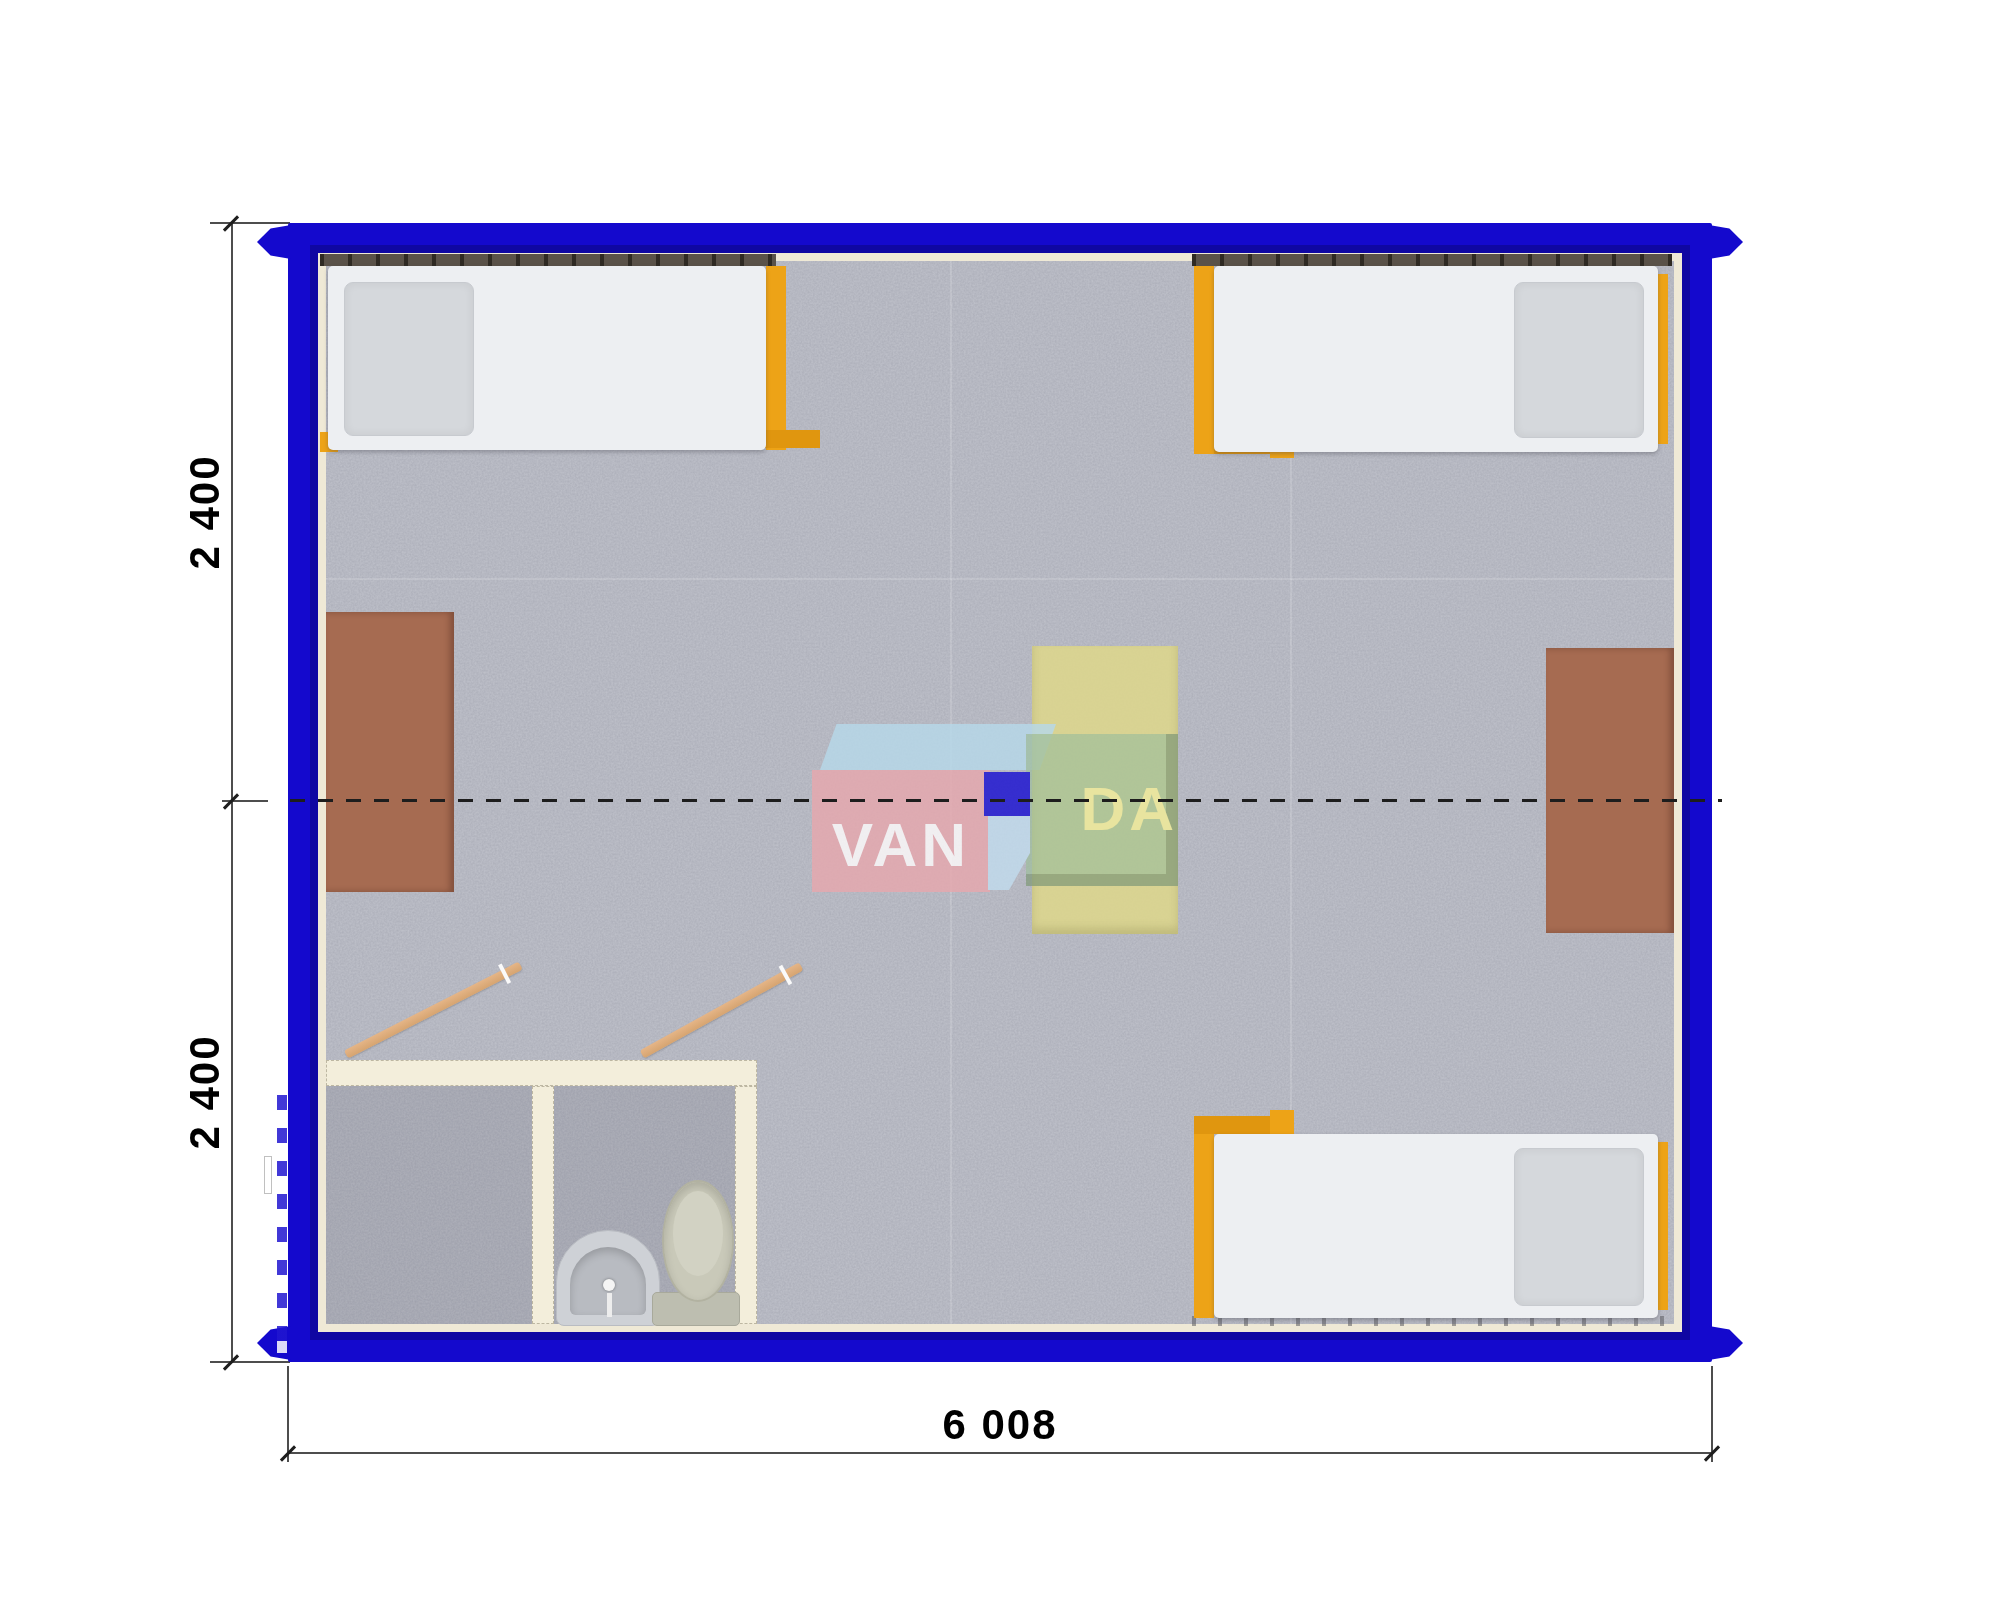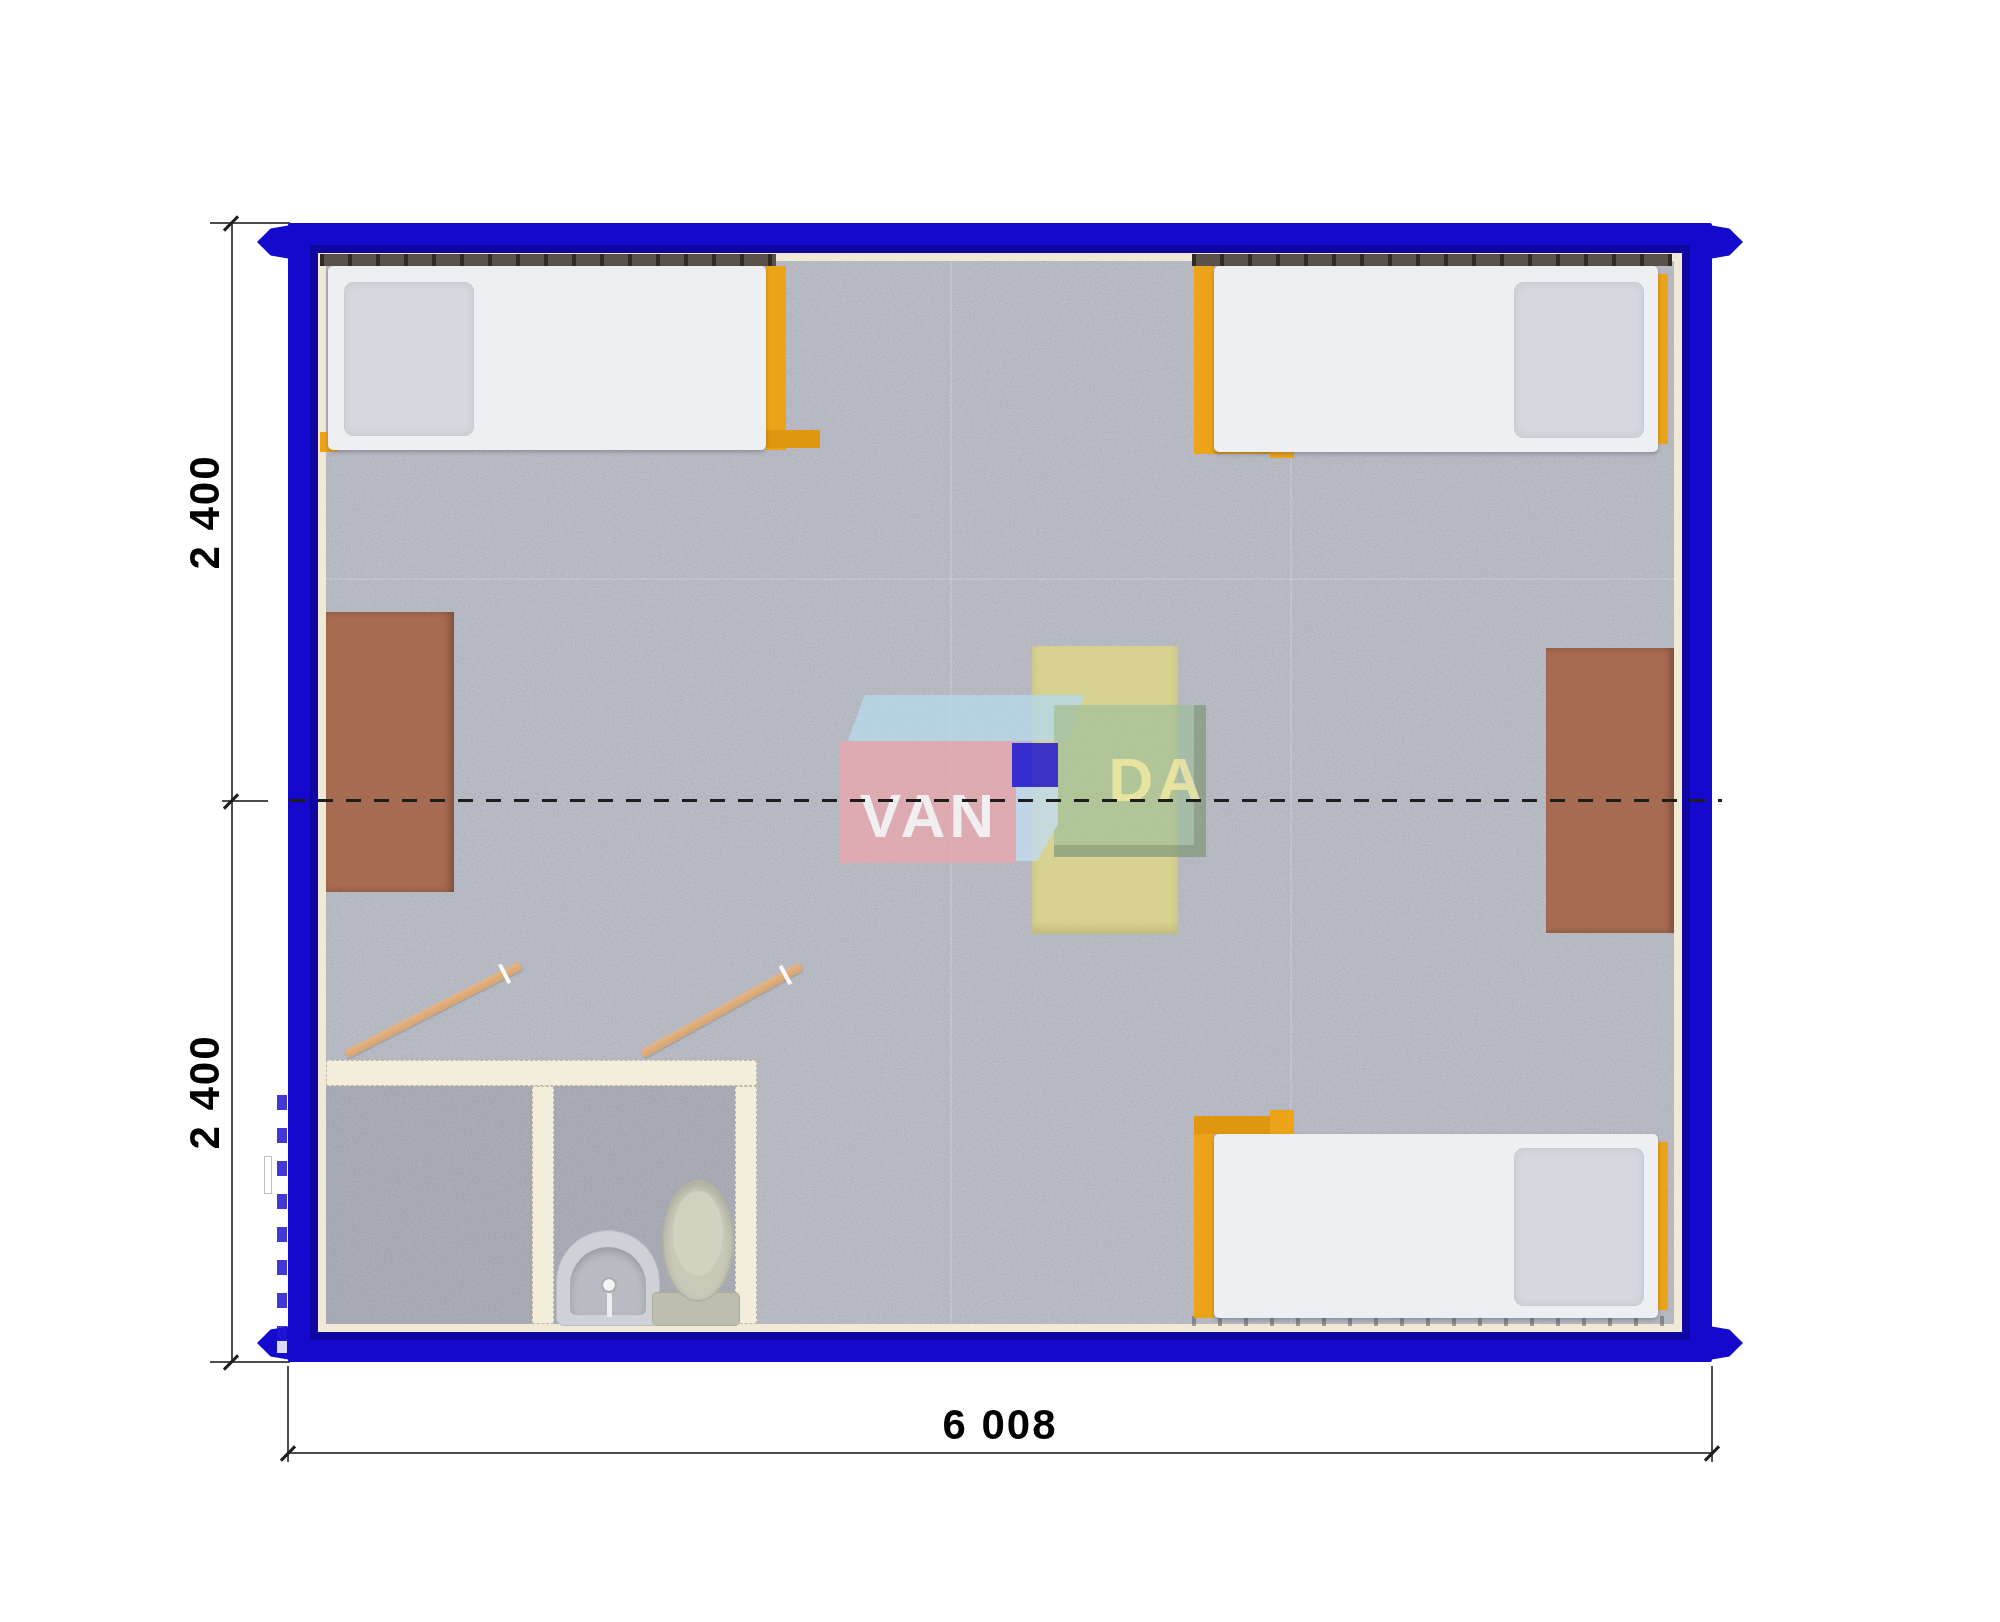--- a/index.html
+++ b/index.html
@@ -165,21 +165,21 @@
   <div class="abs door-leaf" style="left:58px;top:827px;width:196px;transform:rotate(-27deg);">
     <div class="door-handle"></div>
   </div>
   <div class="abs door-leaf" style="left:354px;top:827px;width:182px;transform:rotate(-29deg);">
     <div class="door-handle"></div>
   </div>
 
   <div class="abs wall-dash" style="left:-11px;top:872px;width:10px;height:258px;"></div>
   <div class="abs ext-door-handle" style="left:-24px;top:933px;width:8px;height:38px;"></div>
 
-  <div class="abs wm" style="left:524px;top:472px;width:368px;height:170px;margin-left:28px;">
+  <div class="abs wm" style="left:524px;top:501px;width:368px;height:170px;">
     <div class="abs wm-top" style="left:8px;top:0;width:236px;height:46px;"></div>
     <div class="abs wm-pink" style="left:0;top:46px;width:178px;height:122px;line-height:150px;">VAN</div>
     <div class="abs wm-green" style="left:214px;top:10px;width:152px;height:152px;">DA</div>
     <div class="abs wm-chev" style="left:176px;top:92px;width:42px;height:74px;"></div>
     <div class="abs wm-cube" style="left:172px;top:48px;width:46px;height:44px;"></div>
   </div>
 
   <div class="abs centerline" style="left:2px;top:576px;width:1432px;"></div>
 </div>
 

